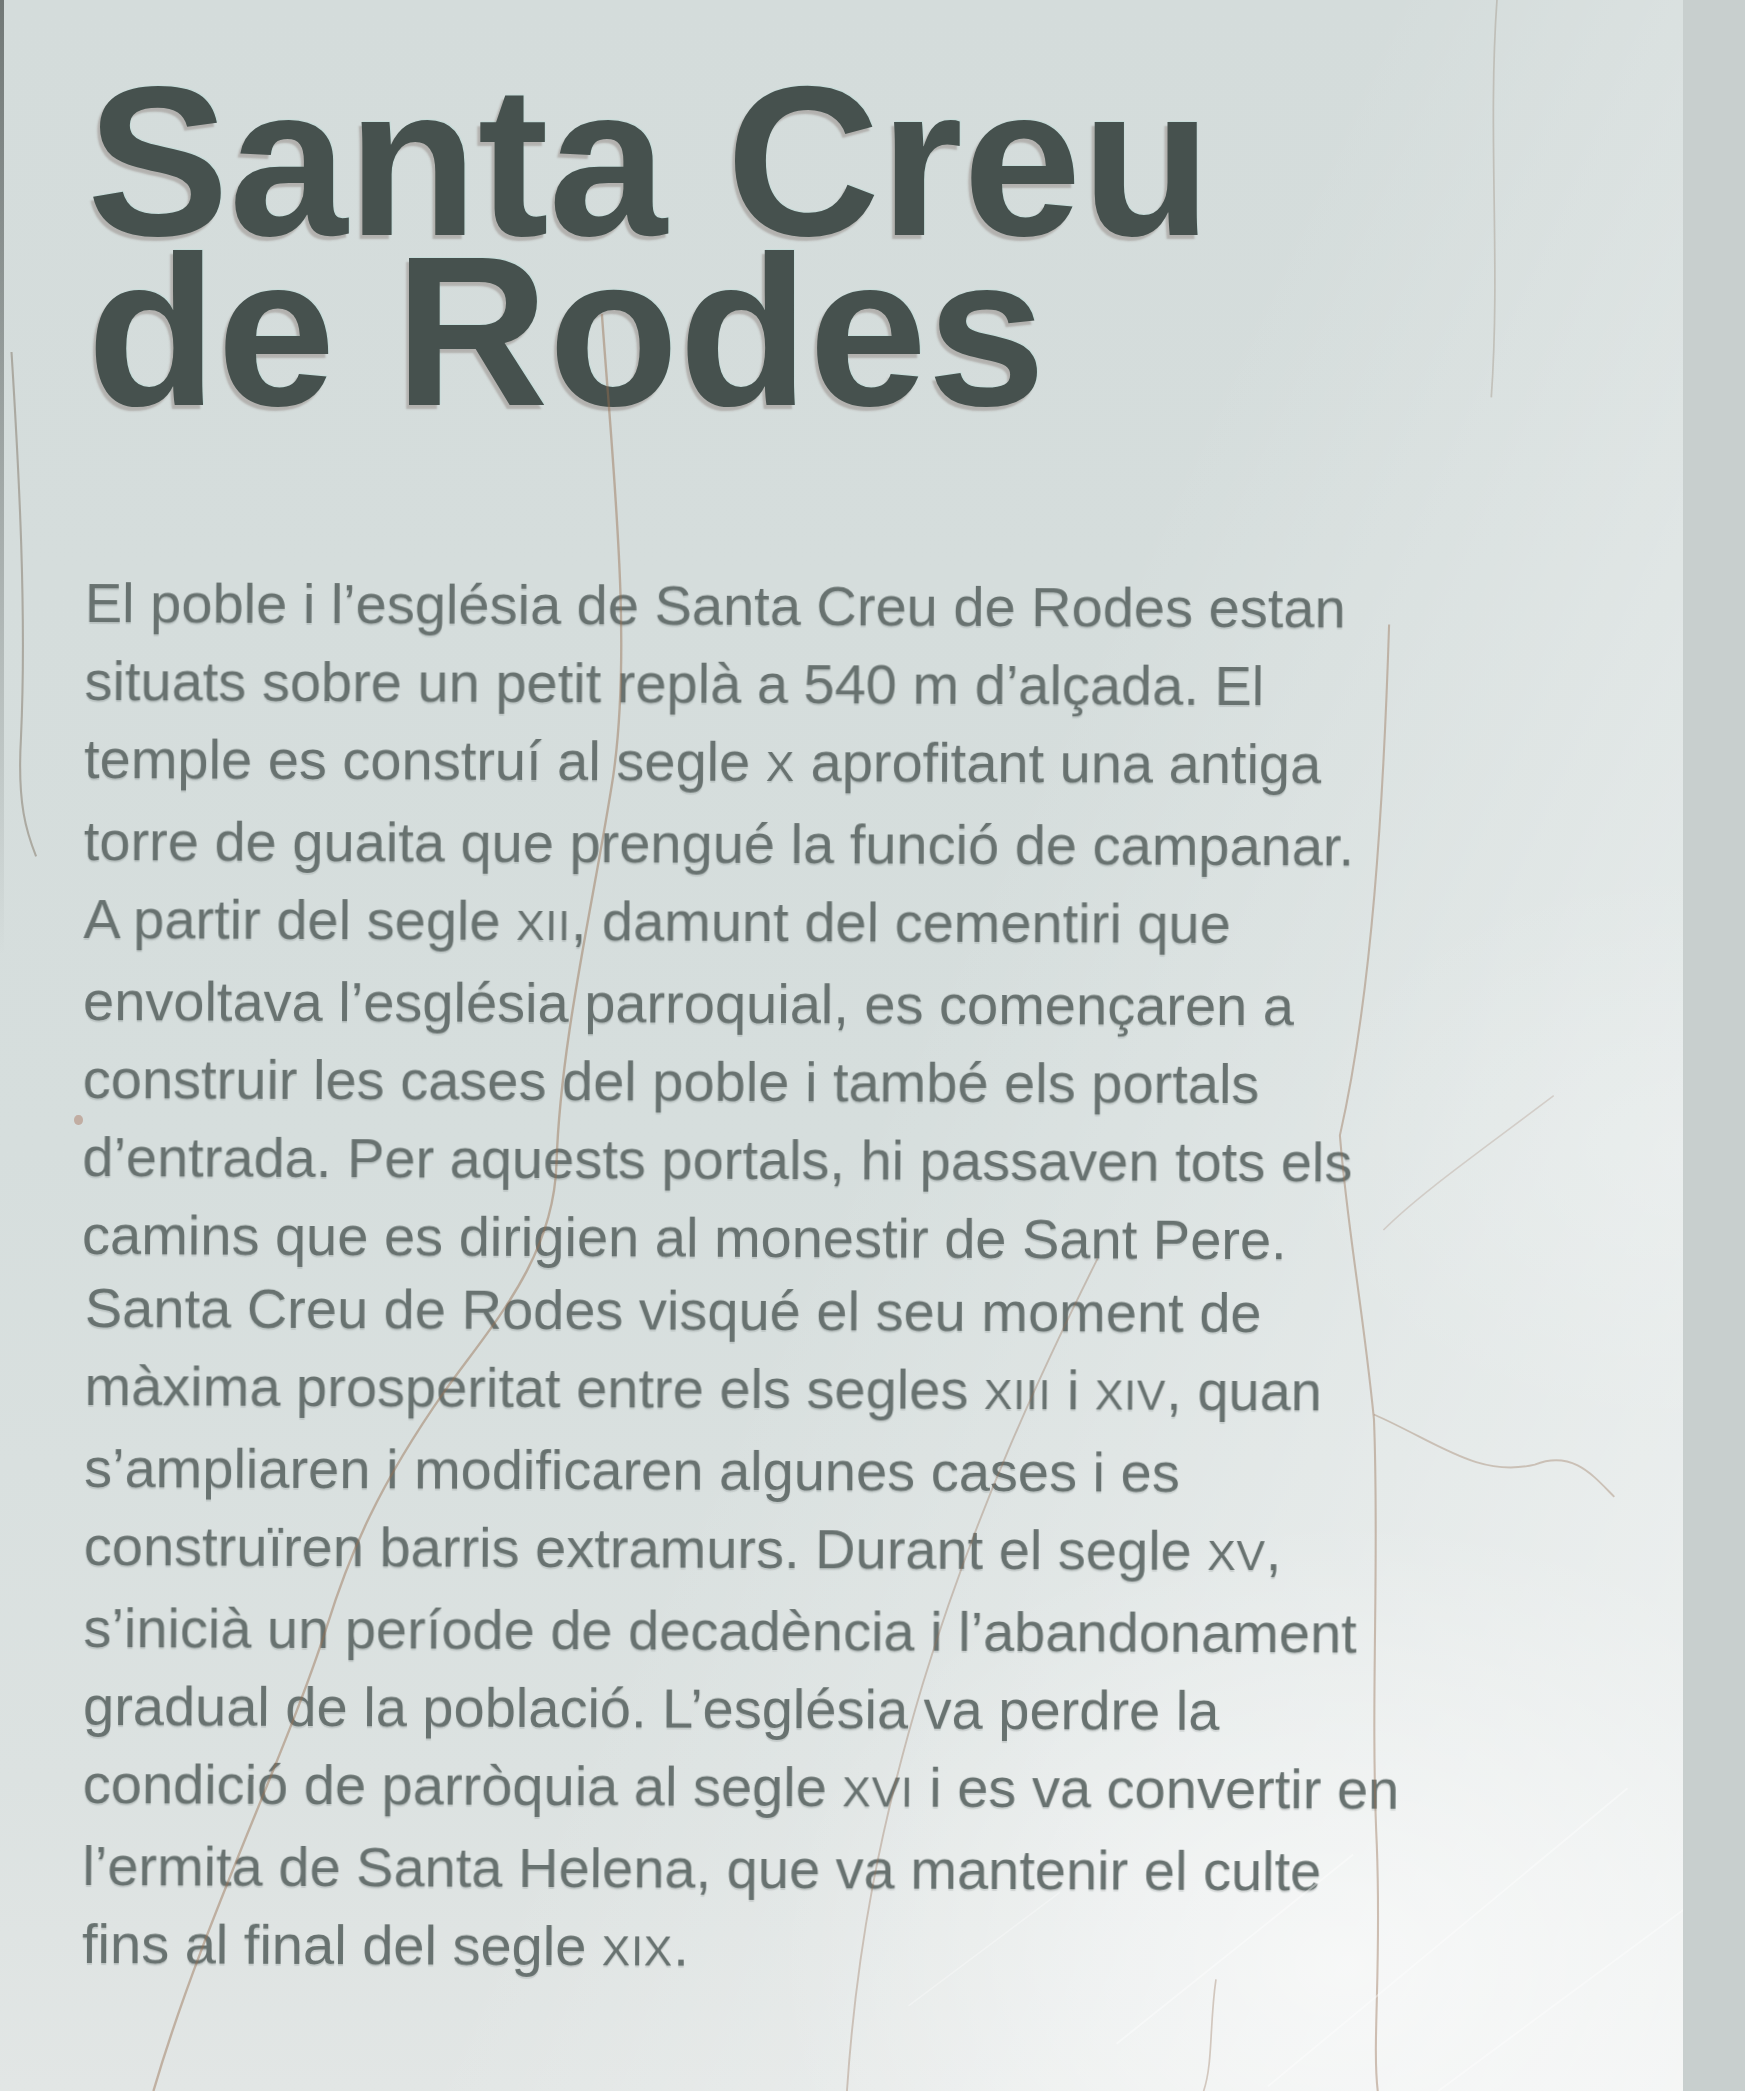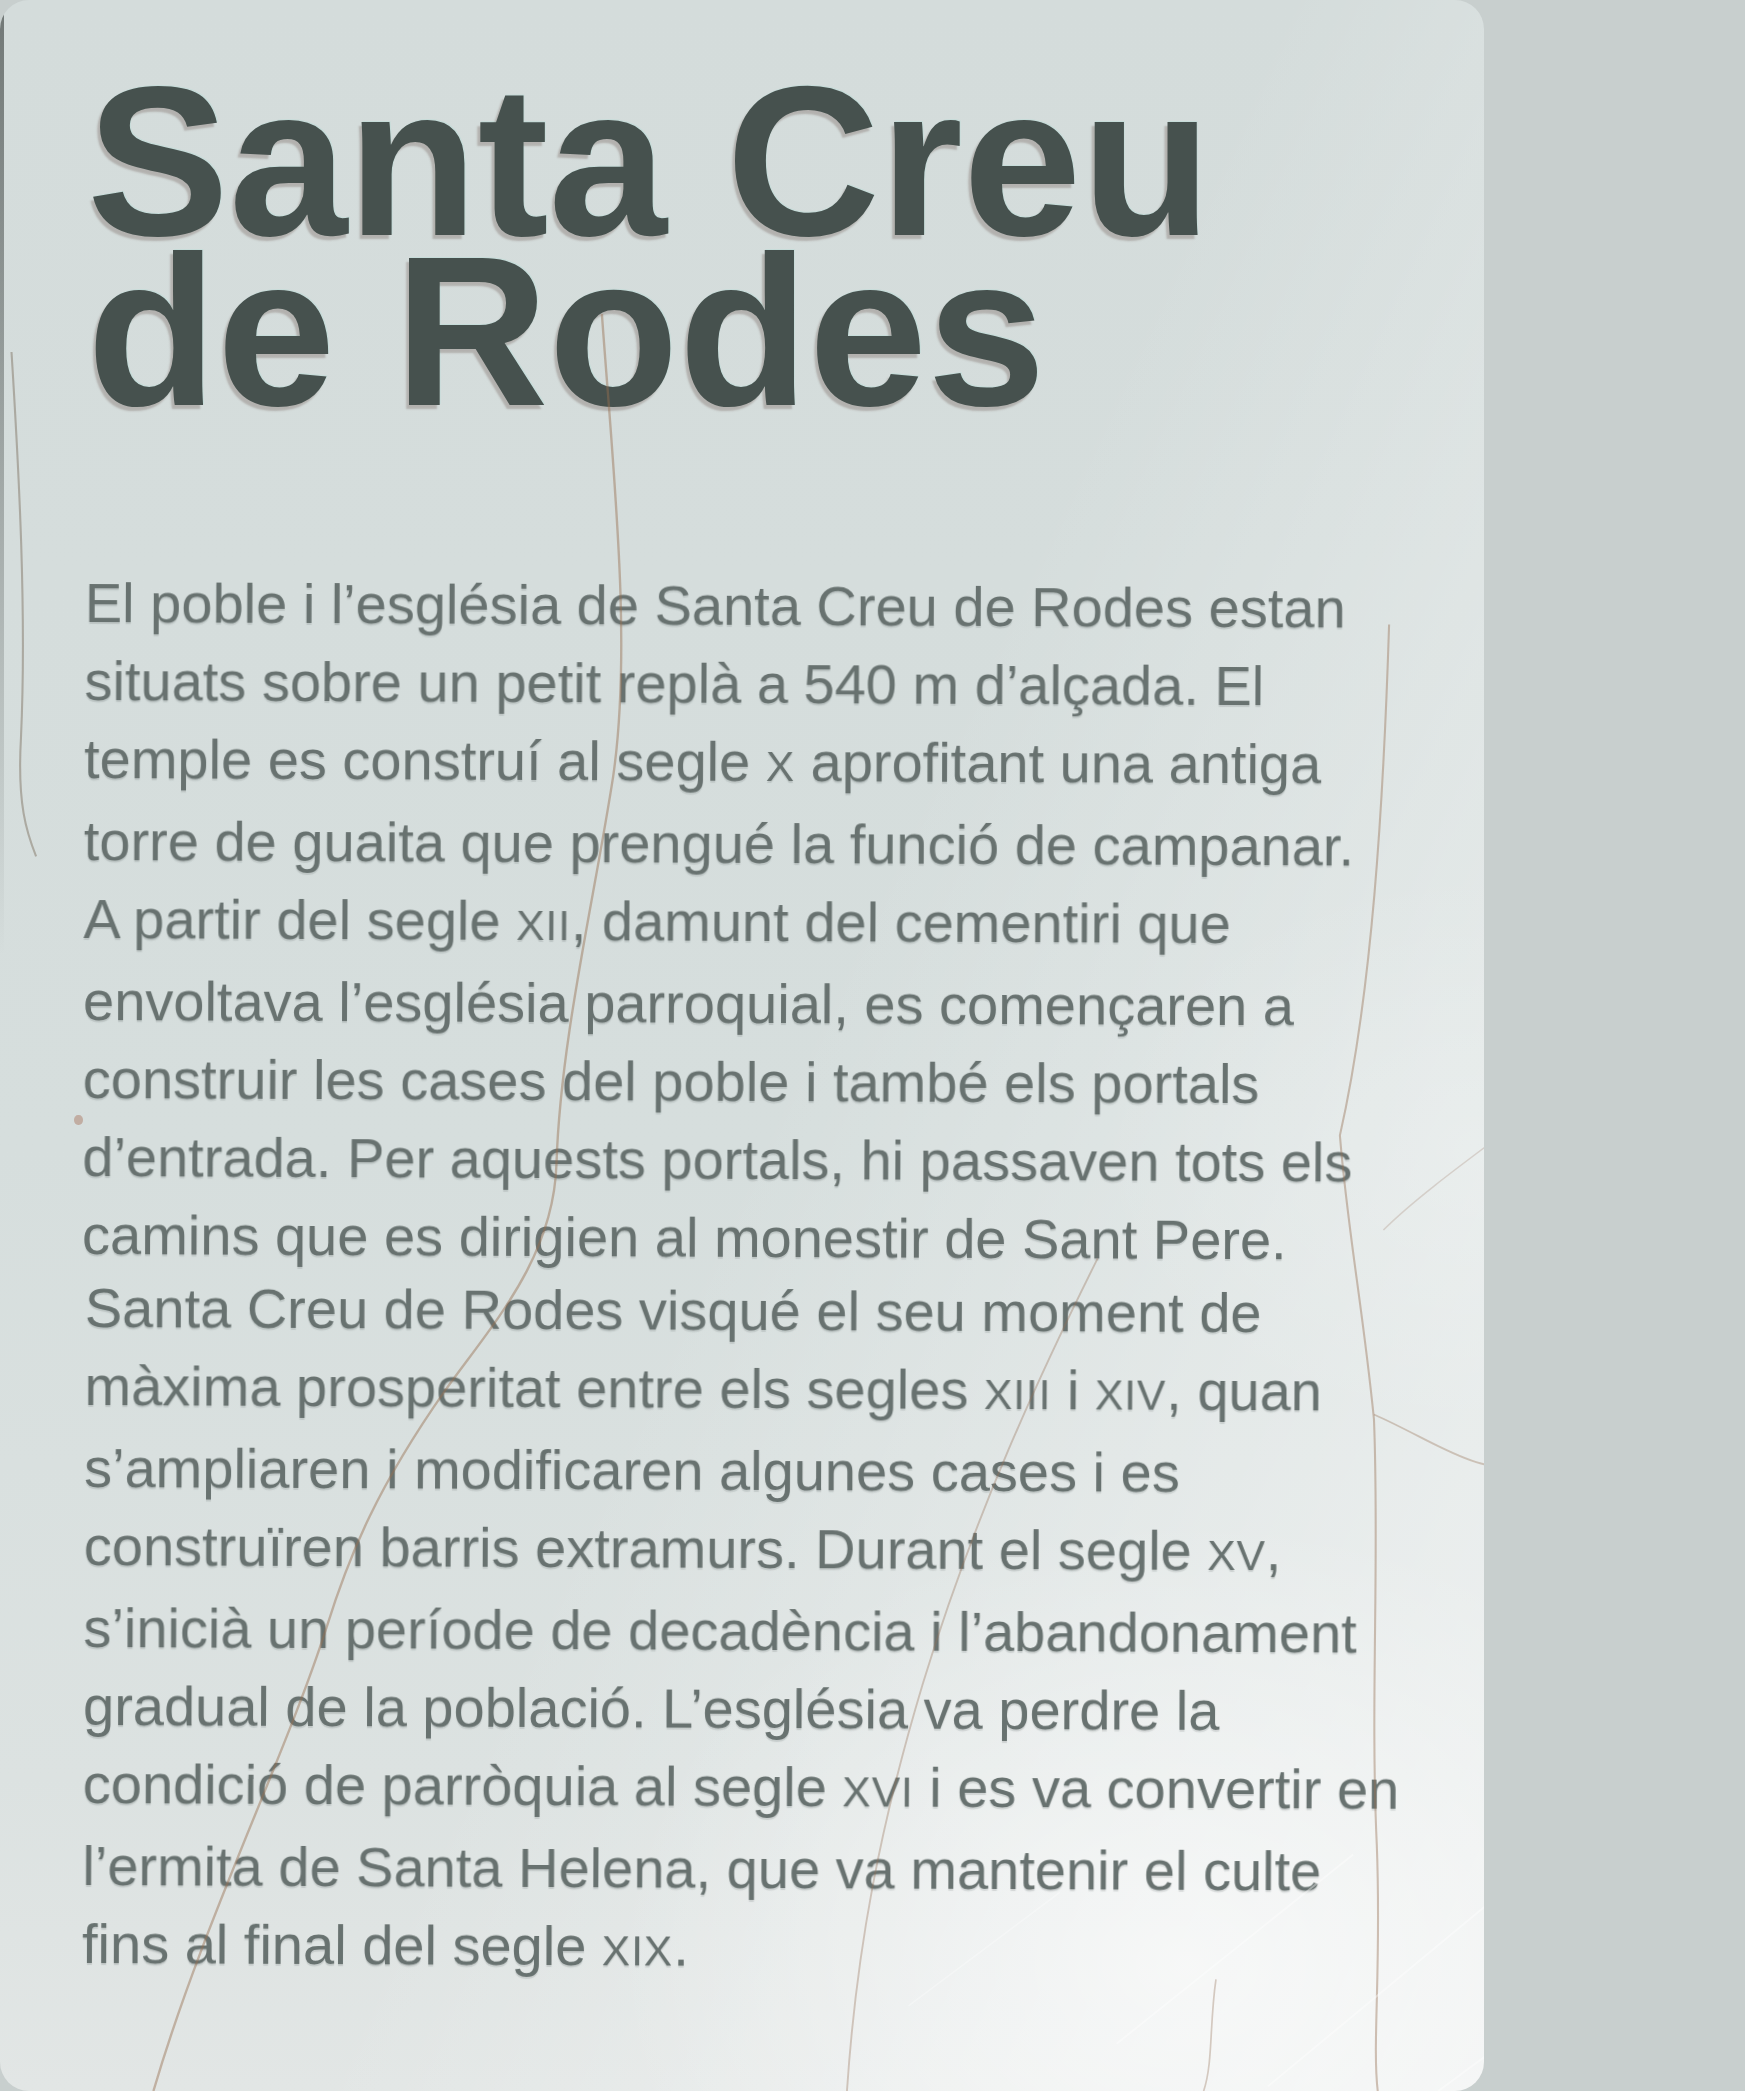--- a/index.html
+++ b/index.html
@@ -2,30 +2,29 @@
 <html style="font-size:15px"><head>
 <meta charset="utf-8">
 <style>
   html, body {
     margin: 0;
     padding: 0;
     background: #c8cfce;
   }
   .photo {
     position: relative;
-    width: 1484px;
+    width: 1683px;
     height: 2091px;
     overflow: hidden;
     font-family: "Liberation Sans", "DejaVu Sans", sans-serif;
     background:
       linear-gradient(115deg, rgba(255,255,255,0) 52%, rgba(255,255,255,0.30) 76%, rgba(255,255,255,0.55) 100%),
       radial-gradient(ellipse 927px 719px at 80% 94%, rgba(255,255,255,0.55), rgba(255,255,255,0) 62%),
       radial-gradient(ellipse 662px 473px at 100% 55%, rgba(255,255,255,0.18), rgba(255,255,255,0) 60%),
       linear-gradient(180deg, #d4dcdb 0%, #d6dedd 55%, #dce2e1 85%, #e2e6e5 100%);
-    border-radius: 29px;
   }
   .title {
     position: absolute;
     left: 87px;
     top: 76px;
     margin: 0;
     font-size: 213px;
     line-height: 170px;
     font-weight: bold;
     letter-spacing: 0px;

